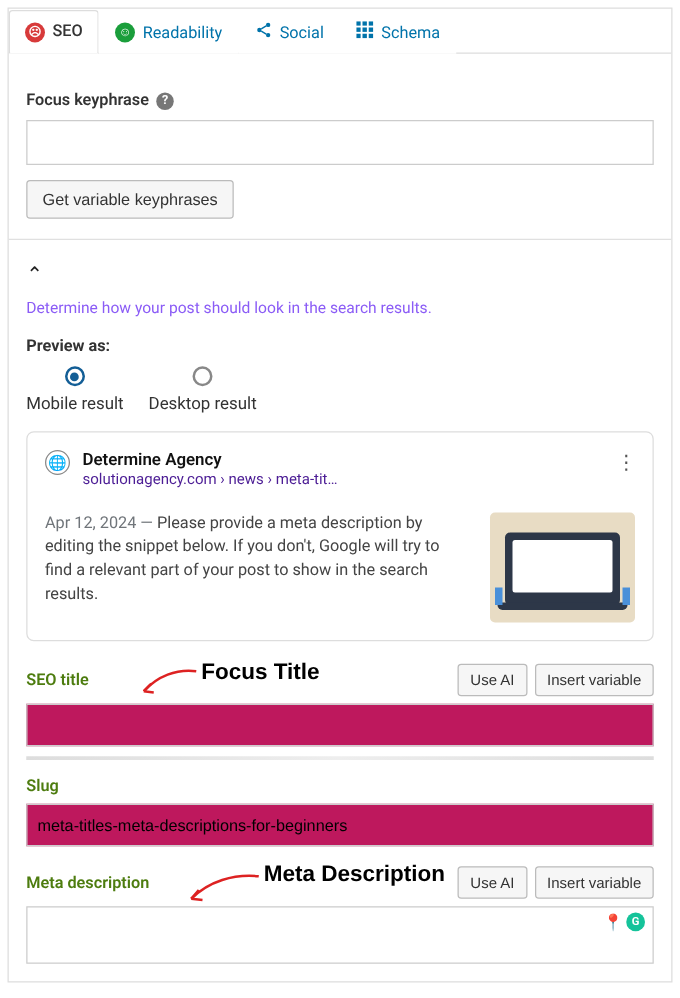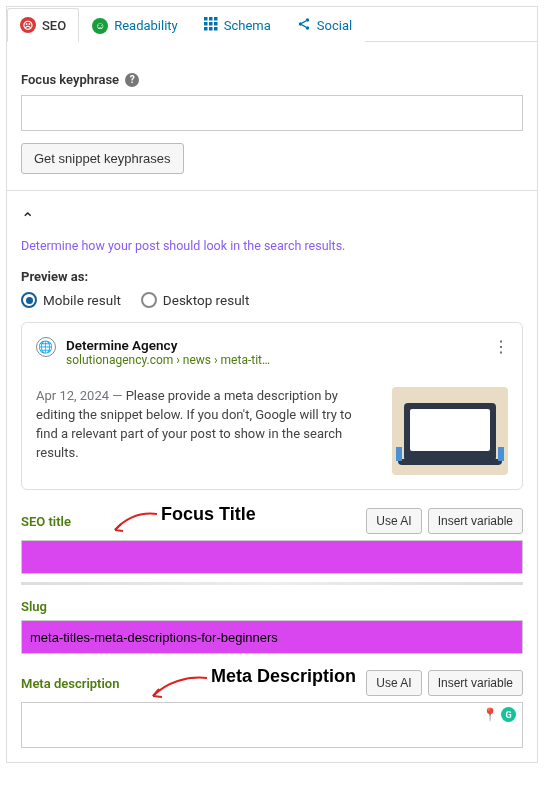--- a/index.html
+++ b/index.html
@@ -56,49 +56,49 @@
     }
     .btn {
       display: inline-block; border: 1px solid #bbb; background: #f6f6f6; padding: 7px 12px; font-size: 13px; color: #333; border-radius: 3px; cursor: pointer;
     }
     .btn.small { padding: 5px 9px; font-size: 12px; }
     hr.section-div { border: none; border-top: 1px solid #e0e0e0; margin: 16px -14px; }
     .collapsible-header { display: flex; align-items: center; justify-content: space-between; margin: 4px 0 8px; font-size: 15px; font-weight: 500; color: #333; padding: 2px 0; cursor: pointer;}
     .chevron { font-size: 16px; color: #222; }
     .subtext { color: #8b5cf6; font-size: 12.5px; margin-bottom: 4px; }
     .radios { display: flex; gap: 20px; align-items: center; margin-bottom: 14px;}
-    .radio-item { display: flex; align-items: center; gap: 6px; font-size: 13.5px; color: #333; }
+    .radio-item { display: flex; align-items: center; gap: 6px; font-size: 13.5px; color: #333; flex-direction: column; }
     .radio-outer { width: 16px; height: 16px; border: 2px solid #888; border-radius: 50%; display: inline-flex; align-items: center; justify-content: center;}
     .radio-outer.checked { border-color: #135e96; }
     .radio-inner { width: 7px; height: 7px; border-radius: 50%; background: #135e96; }
     
     .preview-card { border: 1px solid #ddd; border-radius: 6px; padding: 14px 14px; margin-bottom: 18px; position: relative; }
     .card-top { display: flex; align-items: flex-start; gap: 10px; margin-bottom: 20px; }
     .globe-icon { width: 20px; height: 20px; border: 1px solid #888; border-radius: 50%; display:inline-flex; align-items:center; justify-content:center; font-size:12px; color:#555; }
     .site-heading .site-name { font-weight: 600; font-size: 13.5px; color: #111; }
-    .site-heading .site-url { font-size: 12px; color: #4d7c0f; }
+    .site-heading .site-url { font-size: 12px; color: #4c1d95; }
     .more-dots { position: absolute; top: 14px; right: 12px; color: #555; font-size: 16px; letter-spacing: 1px;}
     .card-body { display: flex; gap: 16px; align-items: flex-start; }
     .card-text { font-size: 13px; color: #444; line-height: 1.45; flex: 1; }
     .date { color: #70757a; }
     .card-img {
       width: 116px; height: 88px; background: #e8dcc4; border-radius: 4px; position: relative;
     }
     .laptop {
       position: absolute; left: 12px; top: 16px; right: 12px; bottom: 14px; background: #2d3748; border-radius: 4px;
     }
     .laptop-screen { position:absolute; left:6px; top:6px; right:6px; bottom:10px; background:#fff; border-radius:2px; }
     .laptop-base { position:absolute; left:-6px; right:-6px; bottom:-4px; height:6px; background:#2d3748; border-radius: 0 0 4px 4px;}
     .person1 { position:absolute; left:4px; bottom:14px; width:6px; height:14px; background:#4a90d9; }
     .person2 { position:absolute; right:4px; bottom:14px; width:6px; height:14px; background:#4a90d9; }
     .field-row { display: flex; align-items: center; justify-content: space-between; margin-top: 16px; margin-bottom: 6px;}
     .field-label { font-weight: 600; font-size: 13px; color: #4d7c0f; }
     .field-buttons { display: flex; gap: 6px; }
     .textarea-box { width: 100%; height: 46px; border: 1px solid #ccc; padding: 6px 8px; font-size: 13px; background: #fff; position: relative;}
-    .textarea-short { width: 100%; height: 34px; border: 1px solid #ccc; padding: 6px 8px; font-size: 13px; background:#d946ef; }
+    .textarea-short { width: 100%; height: 34px; border: 1px solid #ccc; padding: 6px 8px; font-size: 13px; background:#be185d; }
     .divider-line { display:block; height:3px; background: linear-gradient(to right, #ddd, #eee, #ddd); margin: 8px 0 14px; }
     
     .annotation { position: absolute; font-family: Arial, sans-serif; font-weight: 700; font-size: 18px; color: #000; display:flex; align-items:center; gap:4px; pointer-events:none; white-space:nowrap;}
     .arrow-left {
       position: absolute;
       width: 48px; height: 26px;
       pointer-events: none;
     }
     .arrow-left svg { width:100%; height:100%; overflow:visible; }
     .corner-icons { position: absolute; right: 6px; top: 4px; display:flex; gap:3px; }
@@ -115,58 +115,58 @@
 
 <div class="panel">
   <div class="tabs">
     <div class="tab active">
       <span class="tab-icon" style="background:#d73a3a;color:#fff;">☹</span>
       <span>SEO</span>
     </div>
     <div class="tab">
       <span class="tab-icon" style="background:#1a9e3b;color:#fff;">☺</span>
       <span>Readability</span>
+    </div>
+    <div class="tab">
+      <span style="color:#0073aa;">
+        <svg width="14" height="14" viewBox="0 0 24 24">
+            <circle cx="18" cy="5" r="3" fill="#0073aa"></circle>
+            <circle cx="6" cy="12" r="3" fill="#0073aa"></circle>
+            <circle cx="18" cy="19" r="3" fill="#0073aa"></circle>
+            <path d="M8.6 10.5 L15.4 6.5 M8.6 13.5 L15.4 17.5" stroke="#0073aa" stroke-width="2"></path>
+          </svg>
+      </span>
+      <span>Social</span>
     </div>
     <div class="tab">
       <span style="color:#0073aa; font-size:14px;">
         <svg width="14" height="14" viewBox="0 0 14 14">
             <rect x="0" y="0" width="3.5" height="3.5" fill="#0073aa"></rect>
             <rect x="5" y="0" width="3.5" height="3.5" fill="#0073aa"></rect>
             <rect x="10" y="0" width="3.5" height="3.5" fill="#0073aa"></rect>
             <rect x="0" y="5" width="3.5" height="3.5" fill="#0073aa"></rect>
             <rect x="5" y="5" width="3.5" height="3.5" fill="#0073aa"></rect>
             <rect x="10" y="5" width="3.5" height="3.5" fill="#0073aa"></rect>
             <rect x="0" y="10" width="3.5" height="3.5" fill="#0073aa"></rect>
             <rect x="5" y="10" width="3.5" height="3.5" fill="#0073aa"></rect>
             <rect x="10" y="10" width="3.5" height="3.5" fill="#0073aa"></rect>
           </svg>
       </span>
       <span>Schema</span>
     </div>
-    <div class="tab">
-      <span style="color:#0073aa;">
-        <svg width="14" height="14" viewBox="0 0 24 24">
-            <circle cx="18" cy="5" r="3" fill="#0073aa"></circle>
-            <circle cx="6" cy="12" r="3" fill="#0073aa"></circle>
-            <circle cx="18" cy="19" r="3" fill="#0073aa"></circle>
-            <path d="M8.6 10.5 L15.4 6.5 M8.6 13.5 L15.4 17.5" stroke="#0073aa" stroke-width="2"></path>
-          </svg>
-      </span>
-      <span>Social</span>
-    </div>
   </div>
 
   <div class="tab-content">
     <div class="label-row">
       <span>Focus keyphrase</span>
       <span class="help-icon">?</span>
     </div>
     <input class="text-input" type="text" value="" style="">
     <div style="margin-top:12px;">
-      <button class="btn">Get snippet keyphrases</button>
+      <button class="btn">Get variable keyphrases</button>
     </div>
 
     <hr class="section-div">
 
     <div class="collapsible-header">
       <span class="chevron">⌃</span>
     </div>
     <div class="subtext">Determine how your post should look in the search results.</div>
 
     <div class="label-row" style="font-weight:700;">

